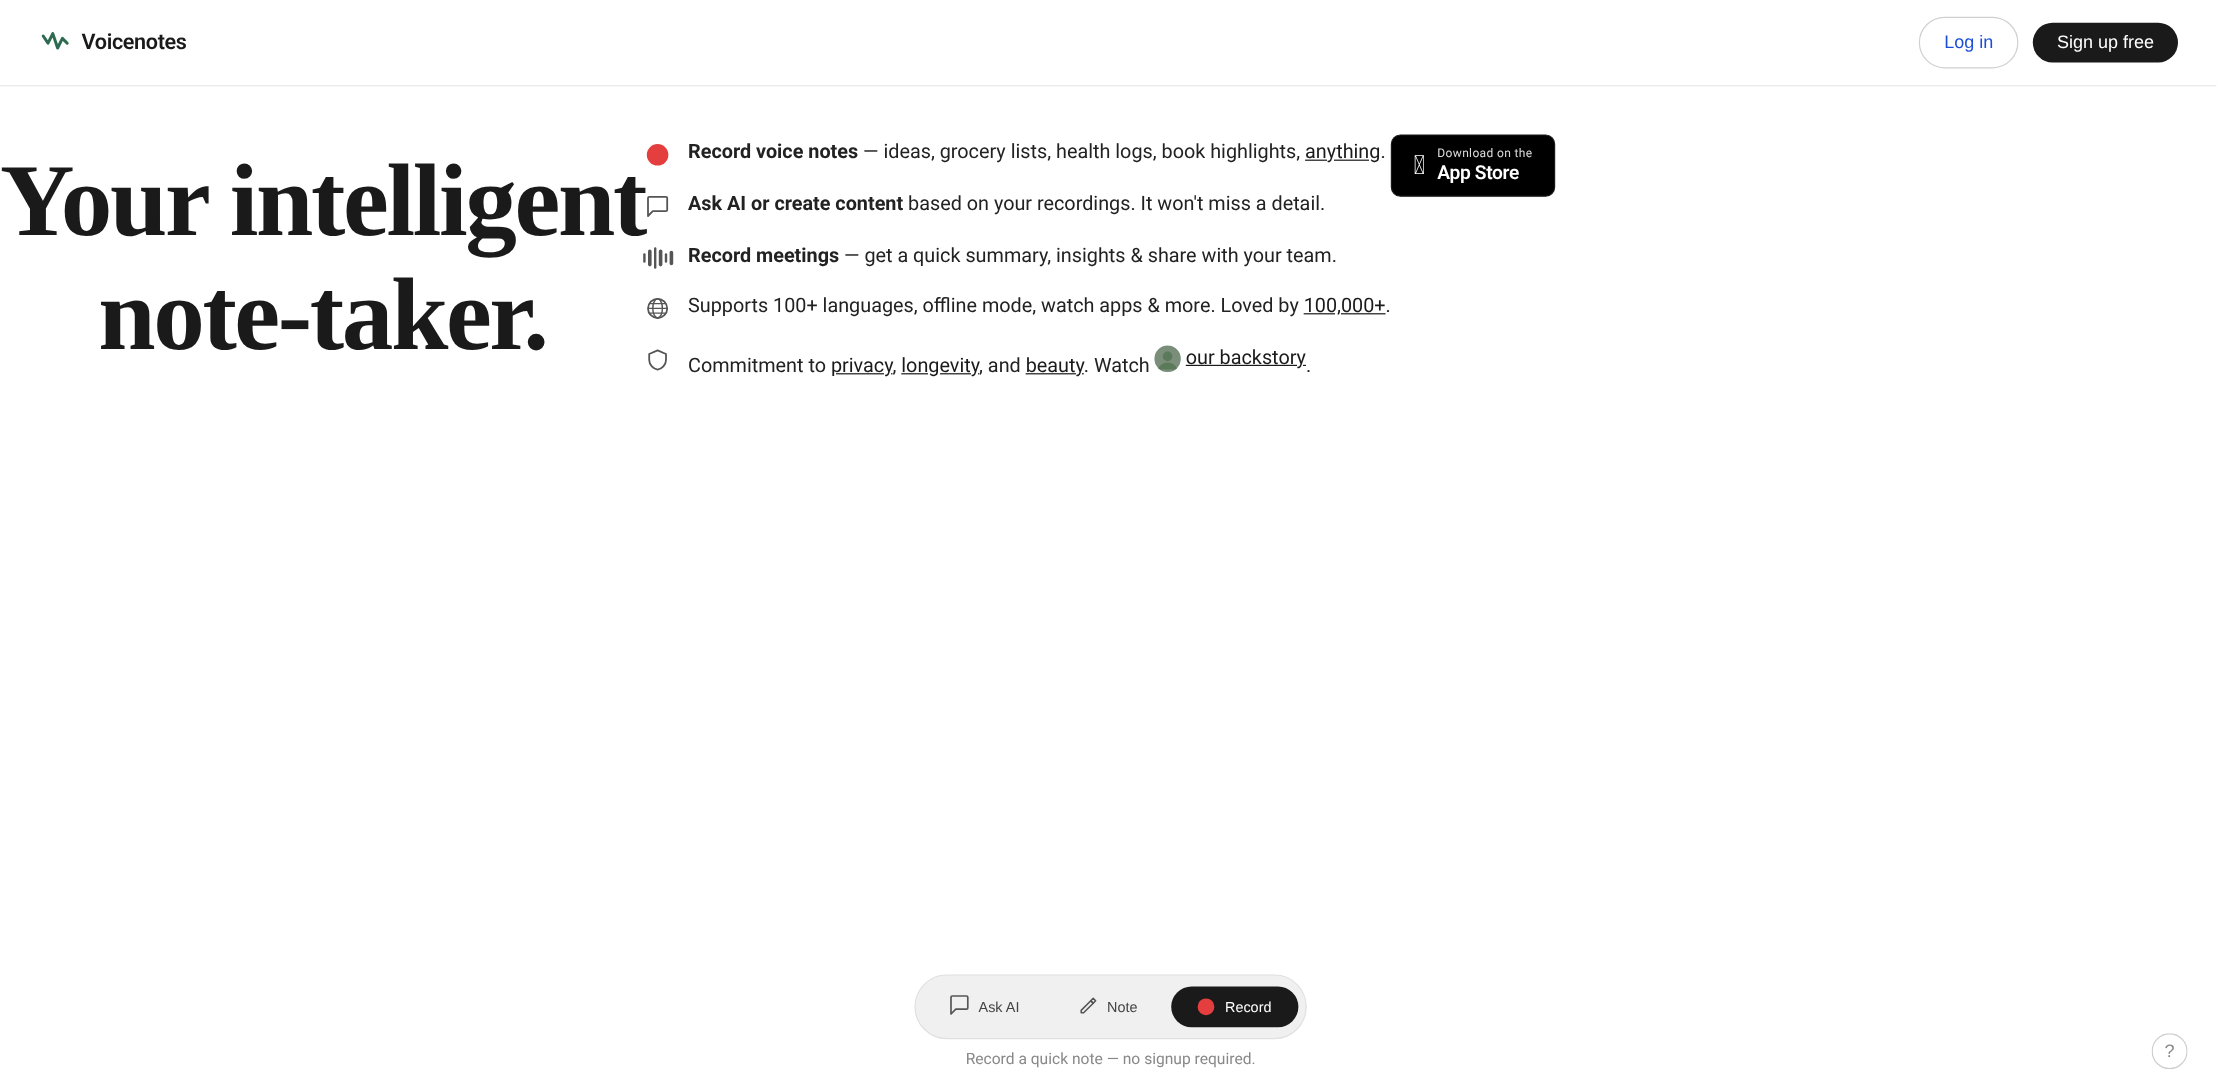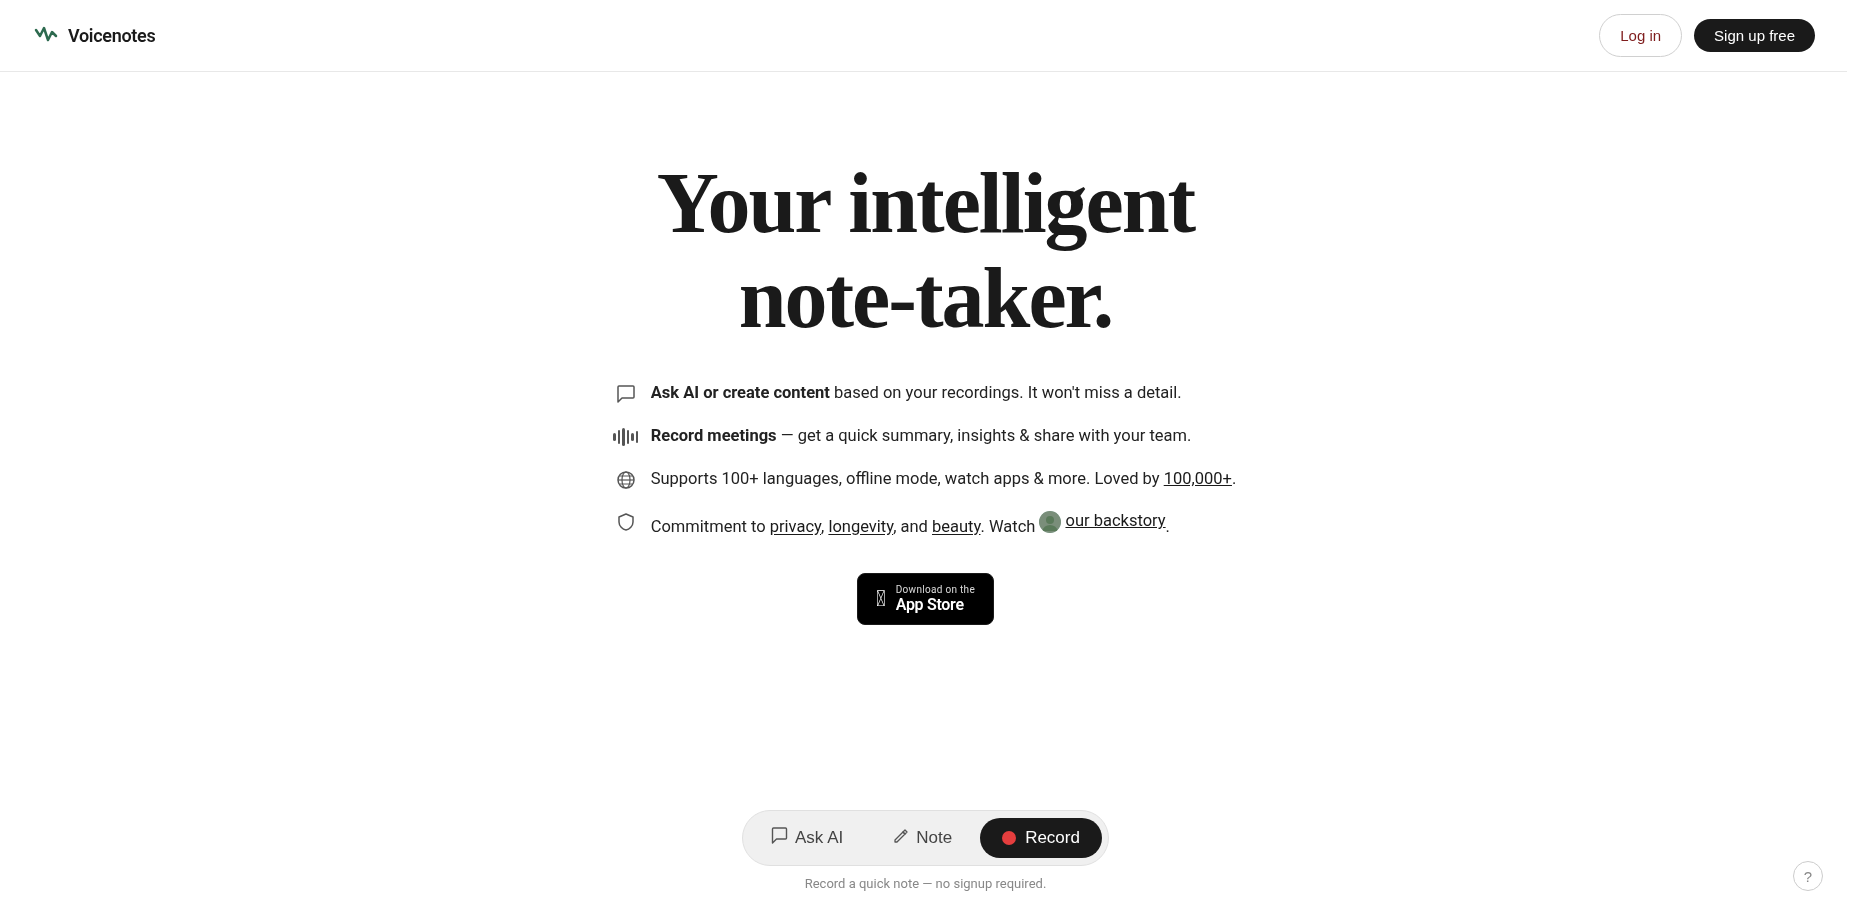--- a/index.html
+++ b/index.html
@@ -51,42 +51,42 @@
       display: flex;
       align-items: center;
       gap: 12px;
     }
 
     .btn-login {
       padding: 12px 20px;
       border: 1px solid #d0d0d0;
       border-radius: 24px;
       background: #fff;
-      color: #7f1d1d;
+      color: #1d4ed8;
       font-size: 15px;
       cursor: pointer;
     }
 
     .btn-signup {
       padding: 8px 20px;
       border: none;
       border-radius: 24px;
       background: #1a1a1a;
       color: #fff;
       font-size: 15px;
       cursor: pointer;
       font-weight: 500;
     }
 
     
     main {
-      padding-top: 116px;
-      display: flex;
-      flex-direction: column;
-      align-items: center;
+      padding-top: 80px;
+      display: flex;
+      flex-direction: row;
+      align-items: flex-start;
     }
 
     .hero-title {
       font-size: 86px;
       font-weight: 700;
       text-align: center;
       line-height: 1.1;
       letter-spacing: -2px;
       color: #1a1a1a;
       margin-top: 40px;
@@ -243,21 +243,21 @@
 
     .action-btn {
       display: flex;
       align-items: center;
       gap: 7px;
       padding: 10px 22px;
       border-radius: 50px;
       border: none;
       background: transparent;
       color: #444;
-      font-size: 17px;
+      font-size: 12px;
       cursor: pointer;
       font-weight: 500;
     }
 
     .action-btn.active {
       background: #1a1a1a;
       color: #fff;
     }
 
     .record-dot {
@@ -323,20 +323,28 @@
 </header>
 
 <main>
   <h1 class="hero-title">
     <span>Your intelligent</span><br>
     <span>note‑taker.</span>
   </h1>
 
   <div class="features-list">
 
+    <div class="feature-item">
+      <div class="feature-icon">
+        <span style="width:18px;height:18px;background:#e53e3e;border-radius:50%;display:inline-block;border:2px solid #e53e3e;"></span>
+      </div>
+      <div class="feature-text">
+        <strong>Record voice notes</strong> — ideas, grocery lists, health logs, book highlights, <a href="#">anything</a>.
+      </div>
+    </div>
 
     <div class="feature-item">
       <div class="feature-icon">
         <svg width="20" height="20" viewBox="0 0 20 20" fill="none">
           <path d="M2 3C2 2.4 2.4 2 3 2H17C17.6 2 18 2.4 18 3V13C18 13.6 17.6 14 17 14H6L2 18V3Z" stroke="#555" stroke-width="1.5" fill="none" stroke-linejoin="round"></path>
         </svg>
       </div>
       <div class="feature-text">
         <strong>Ask AI or create content</strong> based on your recordings. It won't miss a detail.
       </div>

